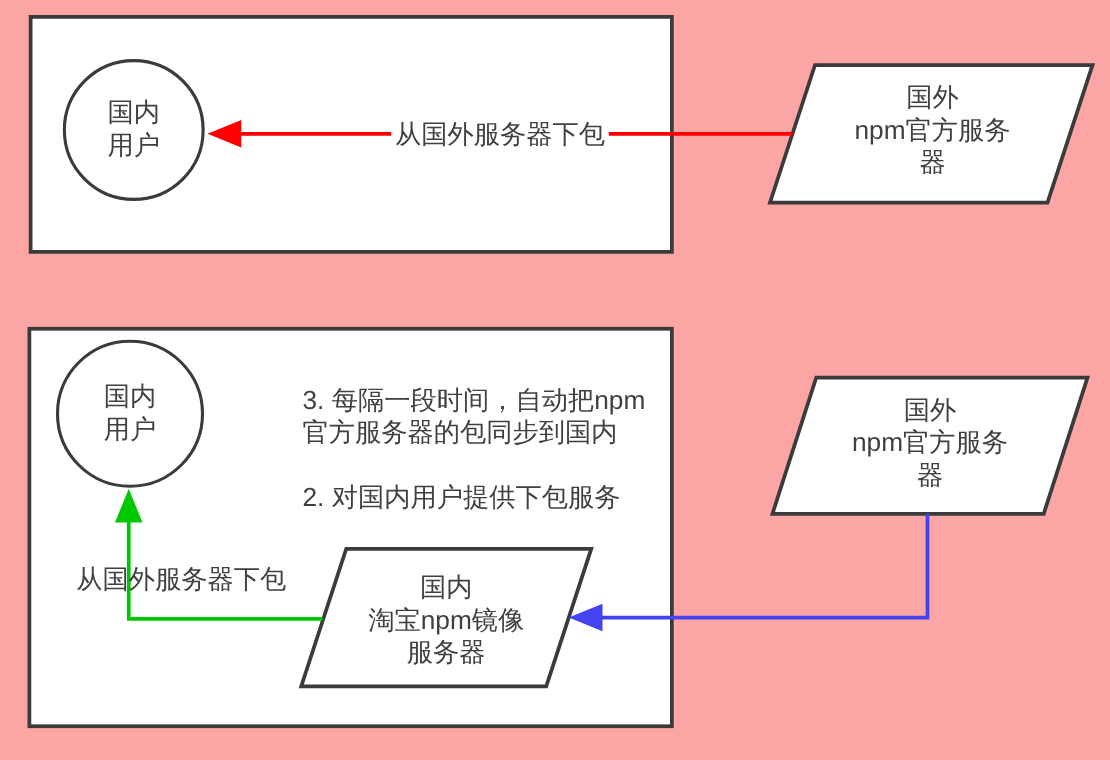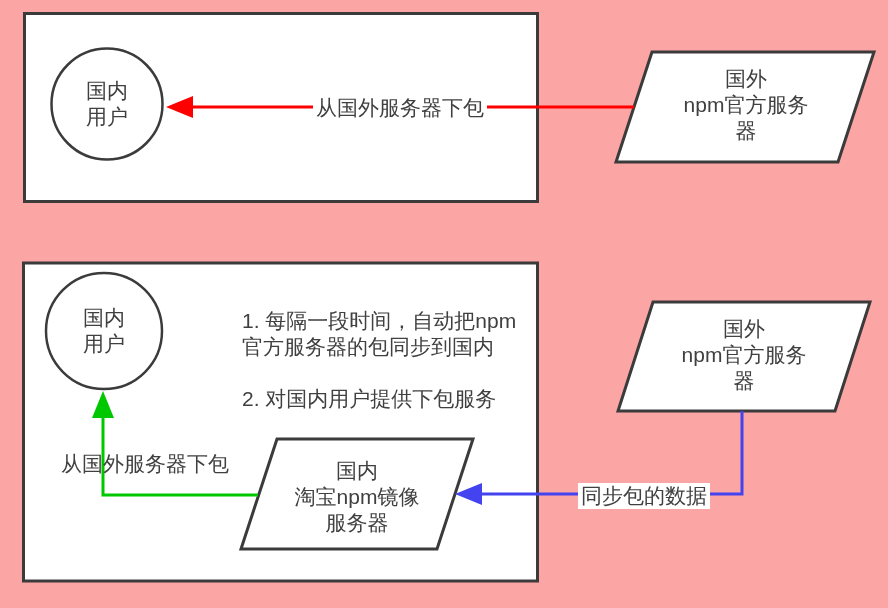--- a/index.html
+++ b/index.html
@@ -64,29 +64,28 @@
 用户</div>
 
   <div class="lbl" style="left:746px;top:105px">国外
 npm官方服务器</div>
 
   <div class="lbl tag" style="left:400px;top:108px">从国外服务器下包</div>
 
   <div class="lbl" style="left:104px;top:331px">国内
 用户</div>
 
-  <div class="lbl notes" style="left:242px;top:308px">1. 每隔一段时间，自动把npm
+  <div class="lbl notes" style="left:242px;top:308px">3. 每隔一段时间，自动把npm
 官方服务器的包同步到国内
 
 2. 对国内用户提供下包服务</div>
 
   <div class="lbl" style="left:357px;top:497px">国内
 淘宝npm镜像
 服务器</div>
 
   <div class="lbl" style="left:744px;top:355px">国外
 npm官方服务器</div>
 
   <div class="lbl" style="left:145px;top:464px">从国外服务器下包</div>
 
-  <div class="lbl tag" style="left:644px;top:496px">同步包的数据</div>
 
 </div>
 
 </body></html>

